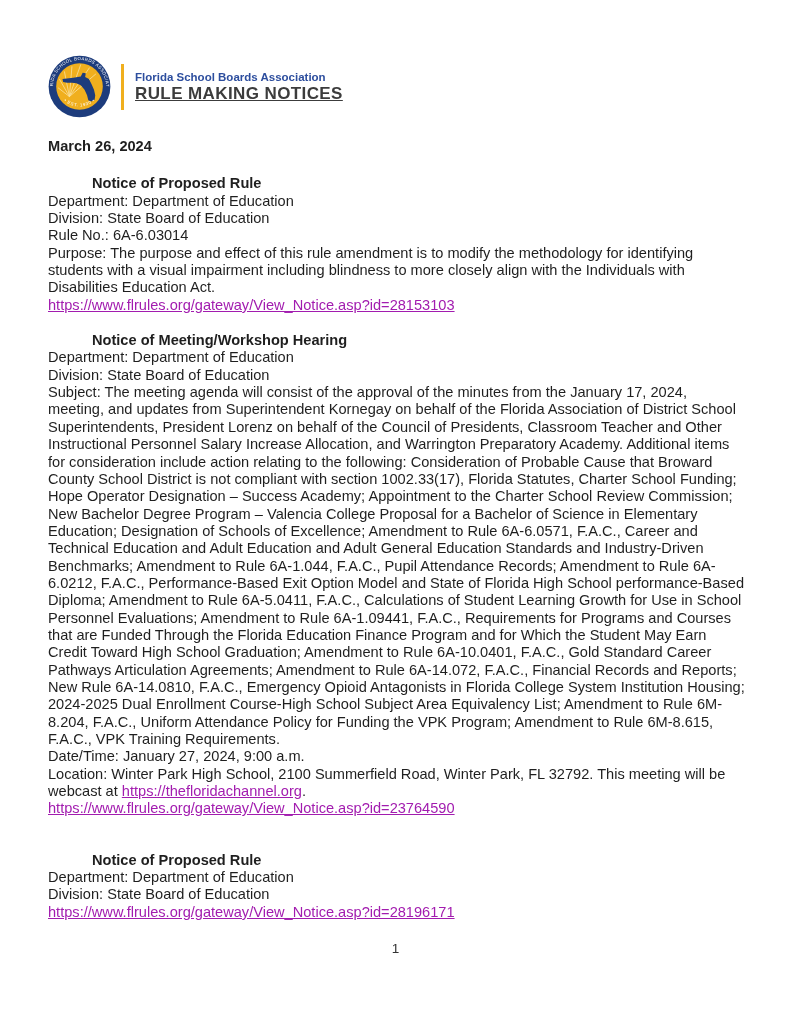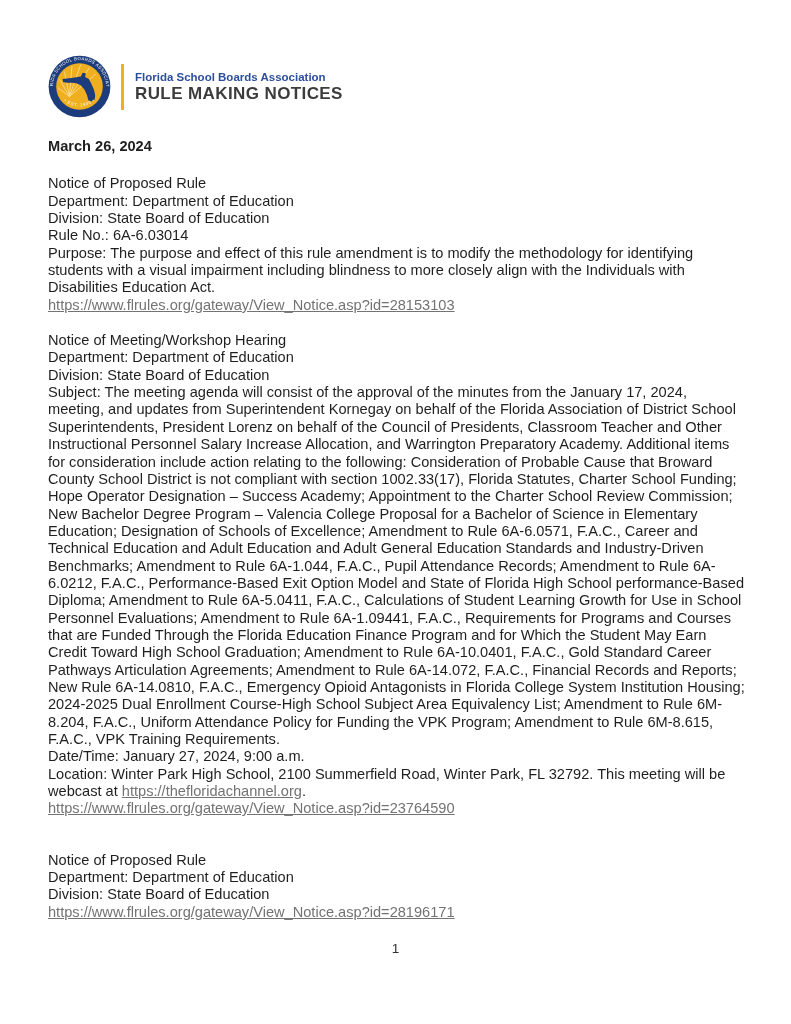--- a/index.html
+++ b/index.html
@@ -31,34 +31,35 @@
     font-weight: bold;
     font-size: 11.5px;
     line-height: 14px;
   }
   .doc-title {
     color: #3C3C3C;
     font-weight: bold;
     font-size: 17px;
     line-height: 20px;
     letter-spacing: 0.4px;
+    text-decoration: underline;
   }
   
   main {
     margin-top: 7px;
     font-size: 14.6px;
     line-height: 17.35px;
   }
   p { margin: 0; }
-  .bold { font-weight: normal; }
+  .bold { font-weight: bold; margin-left: 44px; }
   .date-line { font-weight: bold; margin-bottom: 20px; margin-top: 20px; }
   .notice { margin-bottom: 18px; }
   .gap-large { margin-top: 34px; }
   a.doc-link {
-    color: #737373;
+    color: #a21caf;
     text-decoration: underline;
     word-break: break-all;
   }
   
   .page-footer {
     position: absolute;
     left: 0; right: 0; top: 941px;
     text-align: center;
     font-size: 13.5px;
     color: #333333;

